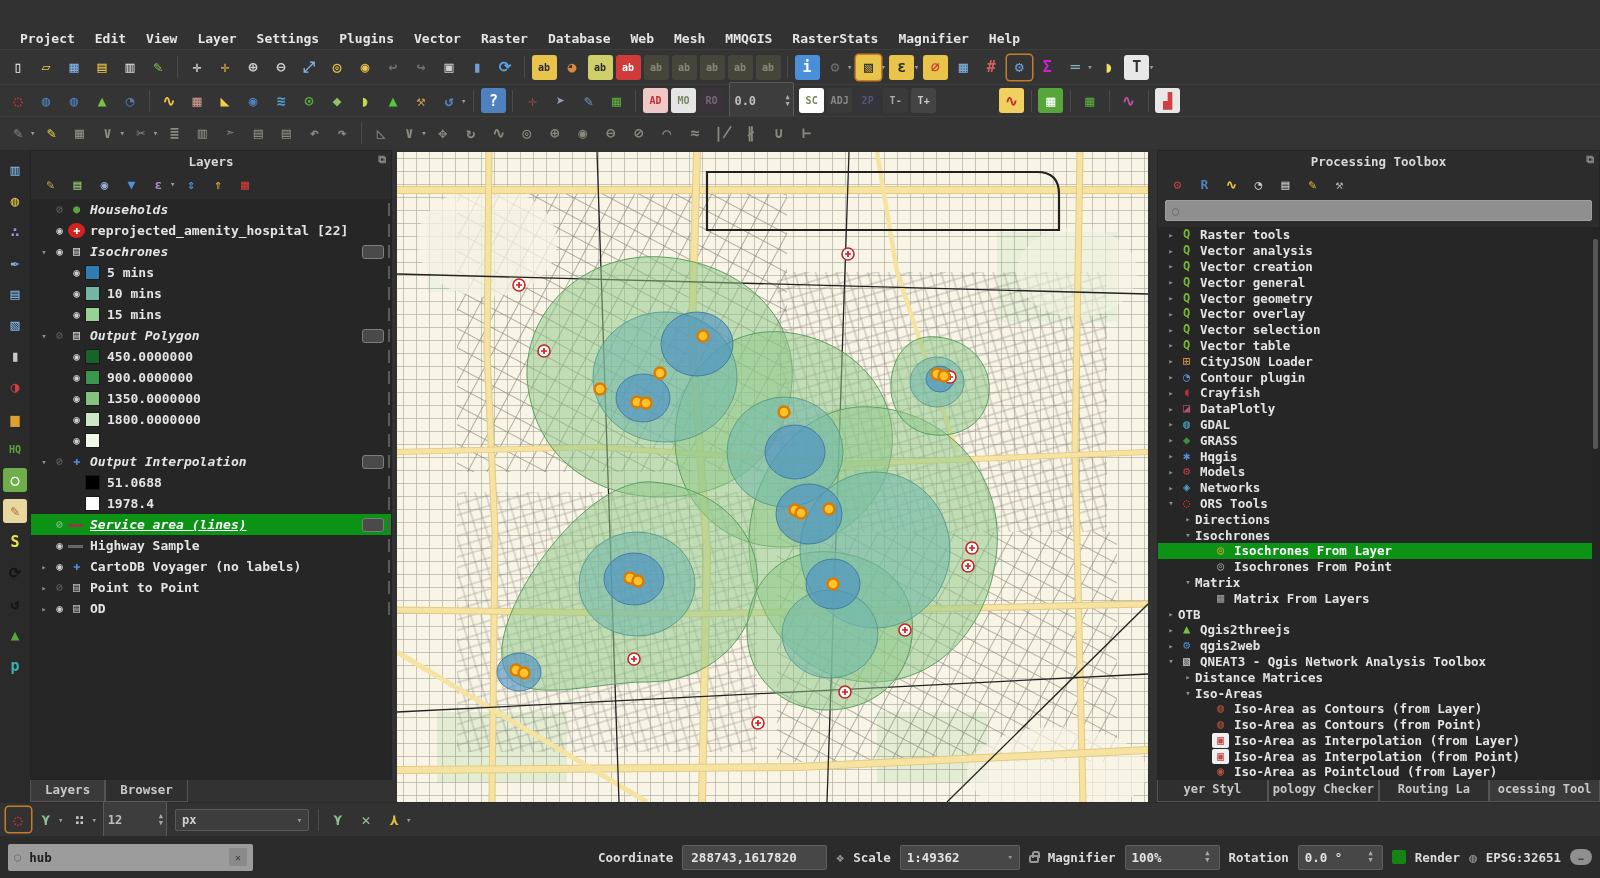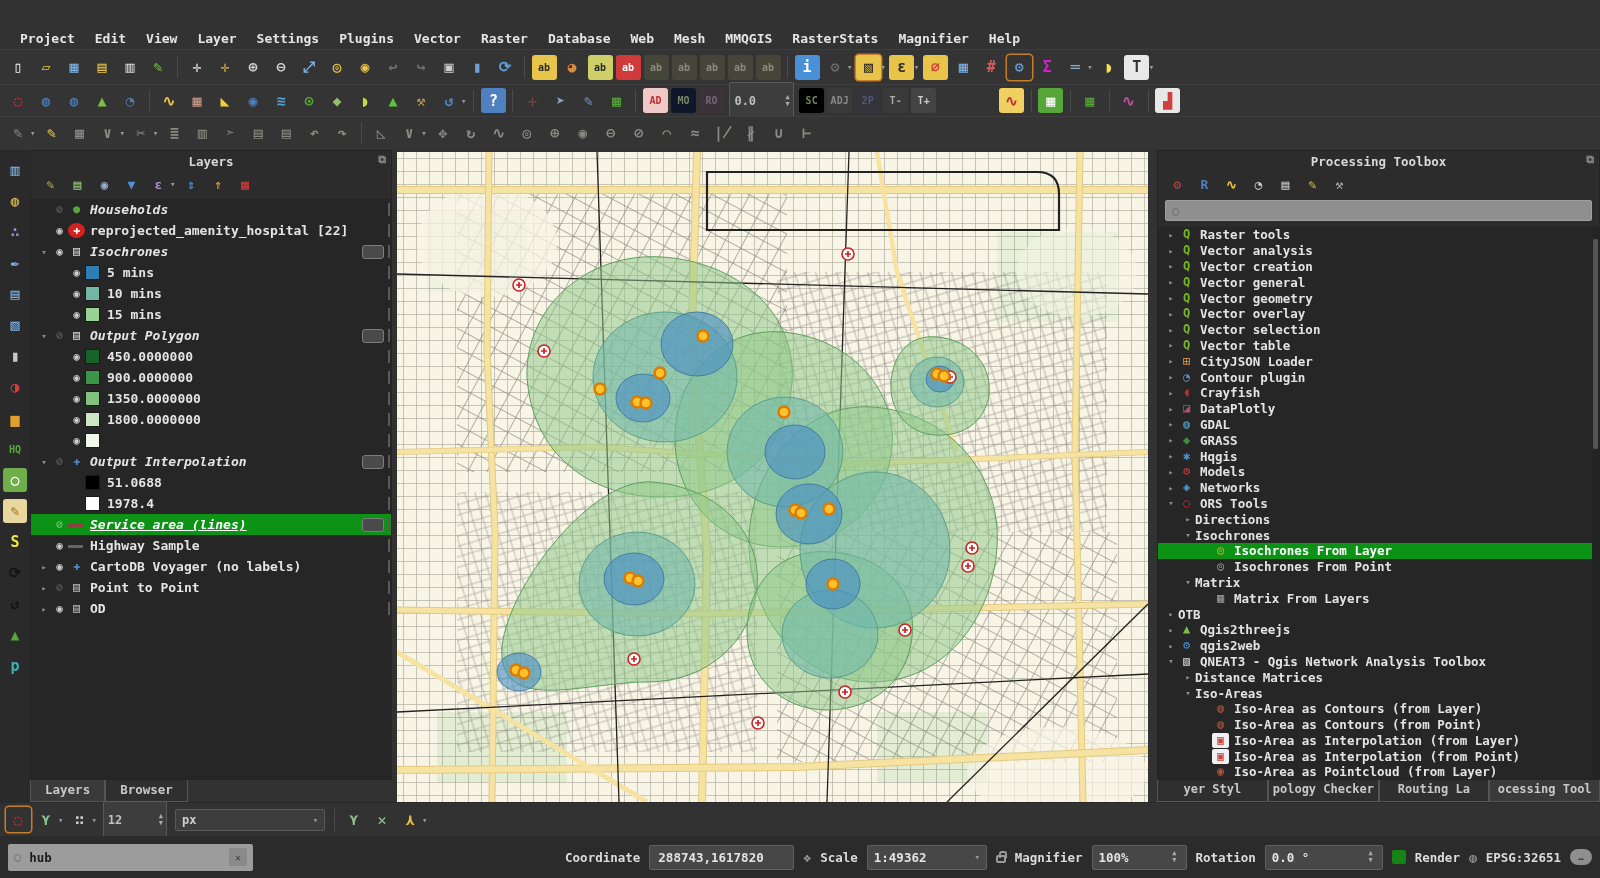--- a/index.html
+++ b/index.html
@@ -217,32 +217,32 @@
         <span class="tdrop">▾</span>
         <span class="tsep"></span>
         <span class="tbicon" style="color: rgb(255, 255, 255); background: rgb(79, 128, 192);">?</span>
         <span class="tsep"></span>
         <span class="tbicon" style="color: rgb(138, 74, 74);">✛</span>
         <span class="tbicon" style="color: rgb(143, 160, 192);">➤</span>
         <span class="tbicon" style="color: rgb(112, 144, 192);">✎</span>
         <span class="tbicon" style="color: rgb(87, 166, 57);">▦</span>
         <span class="tsep"></span>
         <span class="tbicon small-text" style="color: rgb(192, 48, 48); background: rgb(240, 200, 200);">AD</span>
-        <span class="tbicon small-text" style="color: rgb(119, 136, 102); background: #0f172a;">MO</span>
+        <span class="tbicon small-text" style="color: rgb(119, 136, 102); background: #e5e5e5;">MO</span>
         <span class="tbicon small-text" style="color: rgb(119, 102, 119); background: rgb(58, 52, 58);">RO</span>
       </span>
     <span class="spin">
       <input value="0.0" style="">
       <span class="spinarrows">
           <span>▲</span>
           <span>▼</span>
         </span>
     </span>
     <span style="display:flex;align-items:center">
-        <span class="tbicon small-text" style="color: rgb(119, 136, 85); background: #000000;">SC</span>
+        <span class="tbicon small-text" style="color: rgb(119, 136, 85); background: #ffffff;">SC</span>
         <span class="tbicon small-text" style="color: rgb(136, 136, 136); background: rgb(58, 58, 58);">ADJ</span>
         <span class="tbicon small-text" style="color: rgb(85, 85, 119); background: rgb(52, 52, 58);">2P</span>
         <span class="tbicon small-text" style="color: rgb(170, 170, 170); background: rgb(58, 58, 58);">T-</span>
         <span class="tbicon small-text" style="color: rgb(204, 204, 204); background: rgb(68, 68, 68);">T+</span>
         <span class="tgap"></span>
         <span class="tbicon" style="color: rgb(192, 48, 48); background: rgb(240, 208, 96);">∿</span>
         <span class="tsep"></span>
         <span class="tbicon" style="color: rgb(255, 255, 255); background: rgb(87, 166, 57);">▦</span>
         <span class="tsep"></span>
         <span class="tbicon" style="color: rgb(87, 166, 57);">▦</span>
@@ -932,21 +932,21 @@
         <span class="tbicon" style="color: rgb(204, 204, 204);">∷</span>
         <span class="tdrop">▾</span>
       </span>
     <span class="spin">
       <input value="12" style="">
       <span class="spinarrows">
           <span>▲</span>
           <span>▼</span>
         </span>
     </span>
-    <span class="combo" style="width:150px;justify-content:space-between;">
+    <span class="combo" style="width:134px;justify-content:space-between;">
       <span>px</span>
         <span class="caret">▾</span>
     </span>
     <span style="display:flex;align-items:center">
         <span class="tsep"></span>
         <span class="tbicon" style="color: rgb(143, 192, 143);">⋎</span>
         <span class="tbicon" style="color: rgb(143, 192, 143);">✕</span>
         <span class="tbicon" style="color: rgb(224, 192, 64);">⋏</span>
         <span class="tdrop">▾</span>
       </span>
@@ -972,21 +972,21 @@
       <span class="lockicon"></span>
       <span class="slabel">Magnifier</span>
       <span class="sbox" style="width:95px;justify-content:space-between;">
         <span>100%</span>
         <span class="spinarrows">
             <span>▲</span>
             <span>▼</span>
           </span>
       </span>
       <span class="slabel">Rotation</span>
-      <span class="sbox" style="width:118px;justify-content:space-between;">
+      <span class="sbox" style="width:85px;justify-content:space-between;">
         <span>0.0 °</span>
         <span class="spinarrows">
             <span>▲</span>
             <span>▼</span>
           </span>
       </span>
       <span class="renderchk"></span>
       <span class="slabel">Render</span>
       <span class="sicon-gray">◍</span>
       <span class="slabel">EPSG:32651</span>

